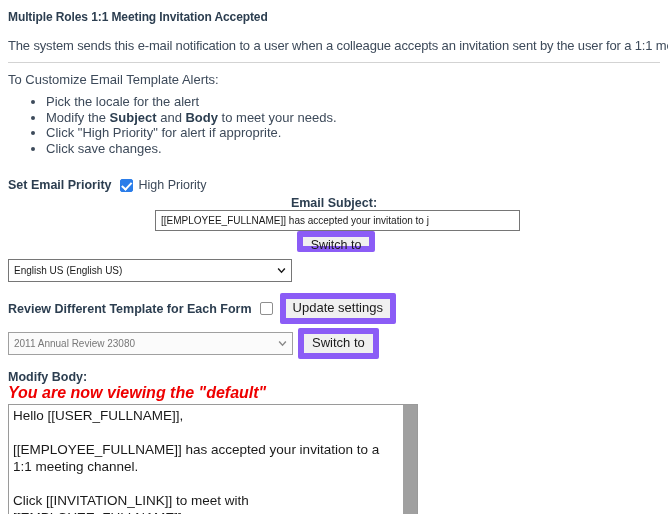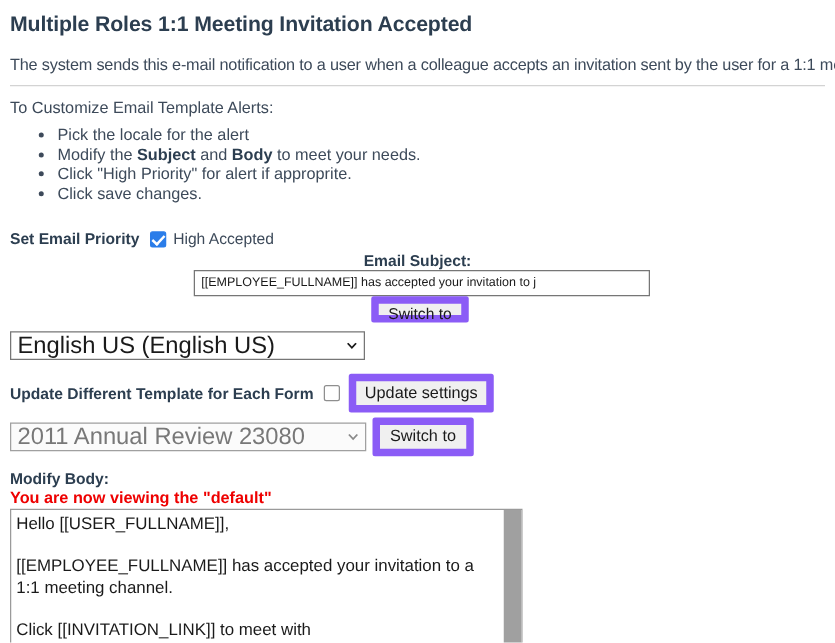--- a/index.html
+++ b/index.html
@@ -17,21 +17,21 @@
     position: relative;
   }
 
   .page {
     padding: 0 8px;
     box-sizing: border-box;
     width: 668px;
   }
 
   .page-title {
-    font-size: 17px;
+    font-size: 12px;
     font-weight: bold;
     color: #2c3e50;
     margin: 10px 0 0 0;
     letter-spacing: -0.1px;
   }
 
   .page-desc {
     font-size: 13px;
     color: #3d4a5a;
     margin: 14px 0 0 0;
@@ -147,21 +147,21 @@
   }
   .btn.subject-switch {
     margin-left: 4px;
     height: 21px;
     padding-top: 1px;
     padding-bottom: 1px;
   }
 
   .select {
     font-family: "Liberation Sans", sans-serif;
-    font-size: 19px;
+    font-size: 10px;
     color: #1a1a1a;
     background: #ffffff;
     border: 1px solid #767676;
     border-radius: 0;
     height: 23px;
     box-sizing: border-box;
     padding: 0 22px 0 5px;
     -webkit-appearance: none;
     appearance: none;
     cursor: pointer;
@@ -209,22 +209,23 @@
   }
 
   .body-label {
     font-weight: bold;
     color: #2c3e50;
     font-size: 12.5px;
     margin-top: 11px;
   }
   .body-warning {
     font-weight: bold;
+    font-style: italic;
     color: #ee0000;
-    font-size: 13px;
+    font-size: 16px;
     margin-top: 0px;
   }
 
   .ta-wrap {
     position: relative;
     width: 410px;
     height: 166px;
     margin-top: 2px;
     border: 1px solid #9a9a9a;
     background: #ffffff;
@@ -293,21 +294,21 @@
   <ul class="instructions">
     <li><span>Pick the locale for the alert</span></li>
     <li><span>Modify the </span><b>Subject</b><span> and </span><b>Body</b><span> to meet your needs.</span></li>
     <li><span>Click "High Priority" for alert if approprite.</span></li>
     <li><span>Click save changes.</span></li>
   </ul>
 
   <div class="row priority-row">
     <span class="strong-label">Set Email Priority</span>
     <input type="checkbox" class="cb checked" checked="" style="">
-    <span class="cb-text">High Accepted</span>
+    <span class="cb-text">High Priority</span>
   </div>
 
   <div class="row subject-row">
     <span class="strong-label">Email Subject:</span>
     <input type="text" class="text-input" value="[[EMPLOYEE_FULLNAME]] has accepted your invitation to j" style="">
     <button class="btn subject-switch">Switch to</button>
   </div>
 
   <div class="row locale-row">
     <span class="select-wrap">
@@ -316,21 +317,21 @@
       </select>
       <span class="chev">
         <svg width="9" height="7" viewBox="0 0 9 7">
             <path d="M0.6 0.9 L4.5 5.2 L8.4 0.9 L7.3 0.1 L4.5 3.2 L1.7 0.1 Z" fill="#1a1a1a"></path>
           </svg>
       </span>
     </span>
   </div>
 
   <div class="row template-row">
-    <span class="strong-label">Update Different Template for Each Form</span>
+    <span class="strong-label">Review Different Template for Each Form</span>
     <input type="checkbox" class="cb" style="">
     <button class="btn update-settings">Update settings</button>
   </div>
 
   <div class="row form-select-row">
     <span class="select-wrap">
       <select class="select form-select">
         <option>2011 Annual Review 23080</option>
       </select>
       <span class="chev">

